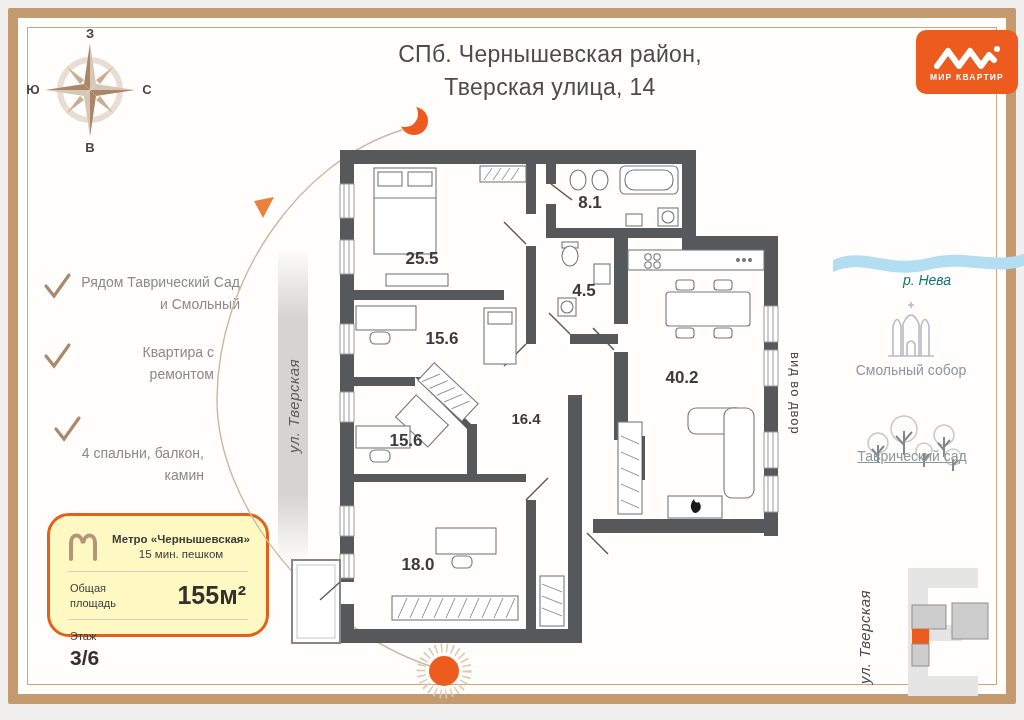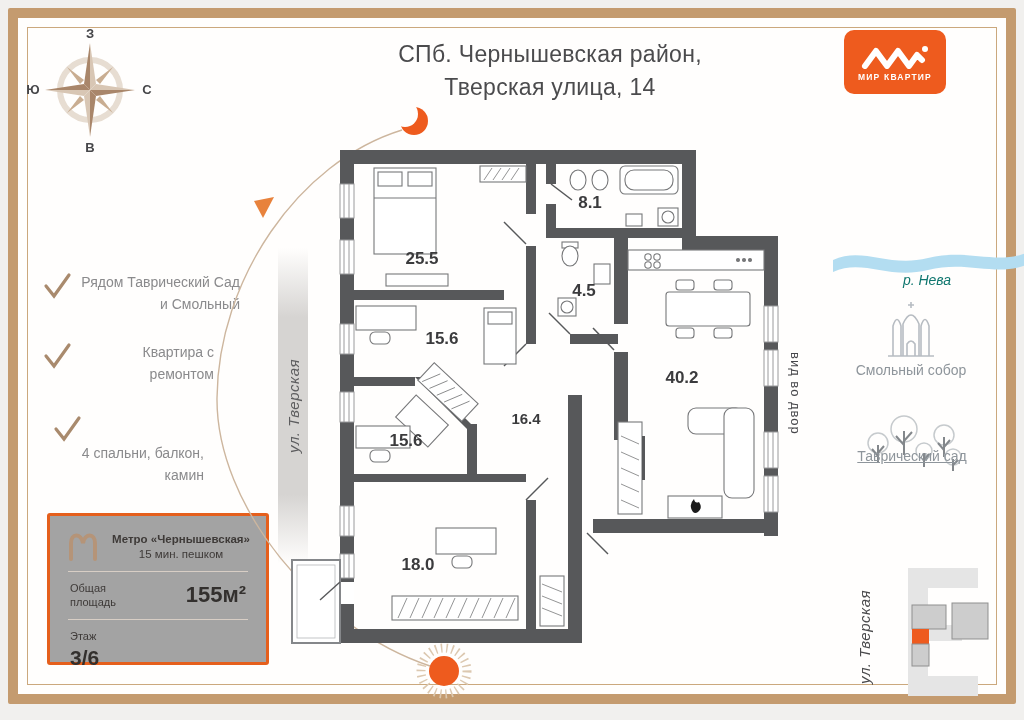--- a/index.html
+++ b/index.html
@@ -7,38 +7,38 @@
        font-family:"Liberation Sans", sans-serif;color:#4a4a4c;}
   .stage{position:relative;width:1024px;height:720px;}
   .frame{position:absolute;left:8px;top:8px;right:8px;bottom:16px;
          border:10px solid #c49b6f;background:#fffefd;border-radius:2px;}
   .inner-line{position:absolute;left:27px;top:27px;right:27px;bottom:35px;
               border:1.5px solid #cba87d;pointer-events:none;}
   .abs{position:absolute;}
   
   .title{left:320px;top:38px;width:460px;text-align:center;font-size:23px;
          line-height:1.42;color:#4b4b4d;letter-spacing:.3px;font-weight:500;}
-  .logo{left:844px;top:30px;width:102px;height:64px;background:#ee5b1e;
+  .logo{left:916px;top:30px;width:102px;height:64px;background:#ee5b1e;
         border-radius:10px;display:flex;flex-direction:column;align-items:center;
         justify-content:center;gap:3px;}
   .logo-text{color:#fff;font-size:8.5px;font-weight:bold;letter-spacing:.14em;}
   
   .feature{display:flex;align-items:flex-start;}
   .feature-text{font-size:14px;color:#8a8a8c;line-height:1.55;text-align:right;}
   
-  .card{left:47px;top:513px;width:222px;height:152px;border:3px solid #e55f1c;
-        border-radius:3px;background:#a3a3a3;box-sizing:border-box;}
+  .card{left:47px;top:513px;width:222px;height:124px;border:3px solid #e55f1c;
+        border-radius:22px;background:#fef9c3;box-sizing:border-box;}
   .card hr{border:none;border-top:1px solid #d8cec5;margin:9px 18px;}
   .metro-row{display:flex;align-items:center;gap:10px;padding:14px 14px 0 16px;}
   .metro-lines{flex:1;text-align:center;}
   .metro-name{font-size:11.5px;font-weight:bold;color:#3e3a38;}
   .metro-walk{font-size:11.5px;color:#3e3a38;margin-top:3px;}
   .area-row{display:flex;align-items:center;justify-content:space-between;padding:0 20px;}
   .small-label{font-size:11px;color:#3e3a38;line-height:1.3;}
-  .big-value{font-size:22px;font-weight:bold;color:#33302e;margin-left:24px;}
+  .big-value{font-size:25px;font-weight:bold;color:#33302e;margin-left:24px;}
   .bottom-row{display:flex;padding:0 20px;justify-content:space-between;gap:16px;}
   .bv2{font-size:21px;font-weight:bold;color:#33302e;margin-top:3px;}
   
   .street-band{left:278px;top:248px;width:30px;height:316px;
     background:linear-gradient(180deg,rgba(214,212,210,0),#d6d4d2 22%,#d6d4d2 78%,rgba(214,212,210,0));
     display:flex;align-items:center;justify-content:center;}
   .vtext-up{writing-mode:vertical-rl;transform:rotate(180deg);font-size:15px;
             font-style:italic;color:#5d5d5f;letter-spacing:.5px;white-space:nowrap;}
   .vtext-down{writing-mode:vertical-rl;font-size:13px;color:#46464a;
               letter-spacing:1px;white-space:nowrap;}

